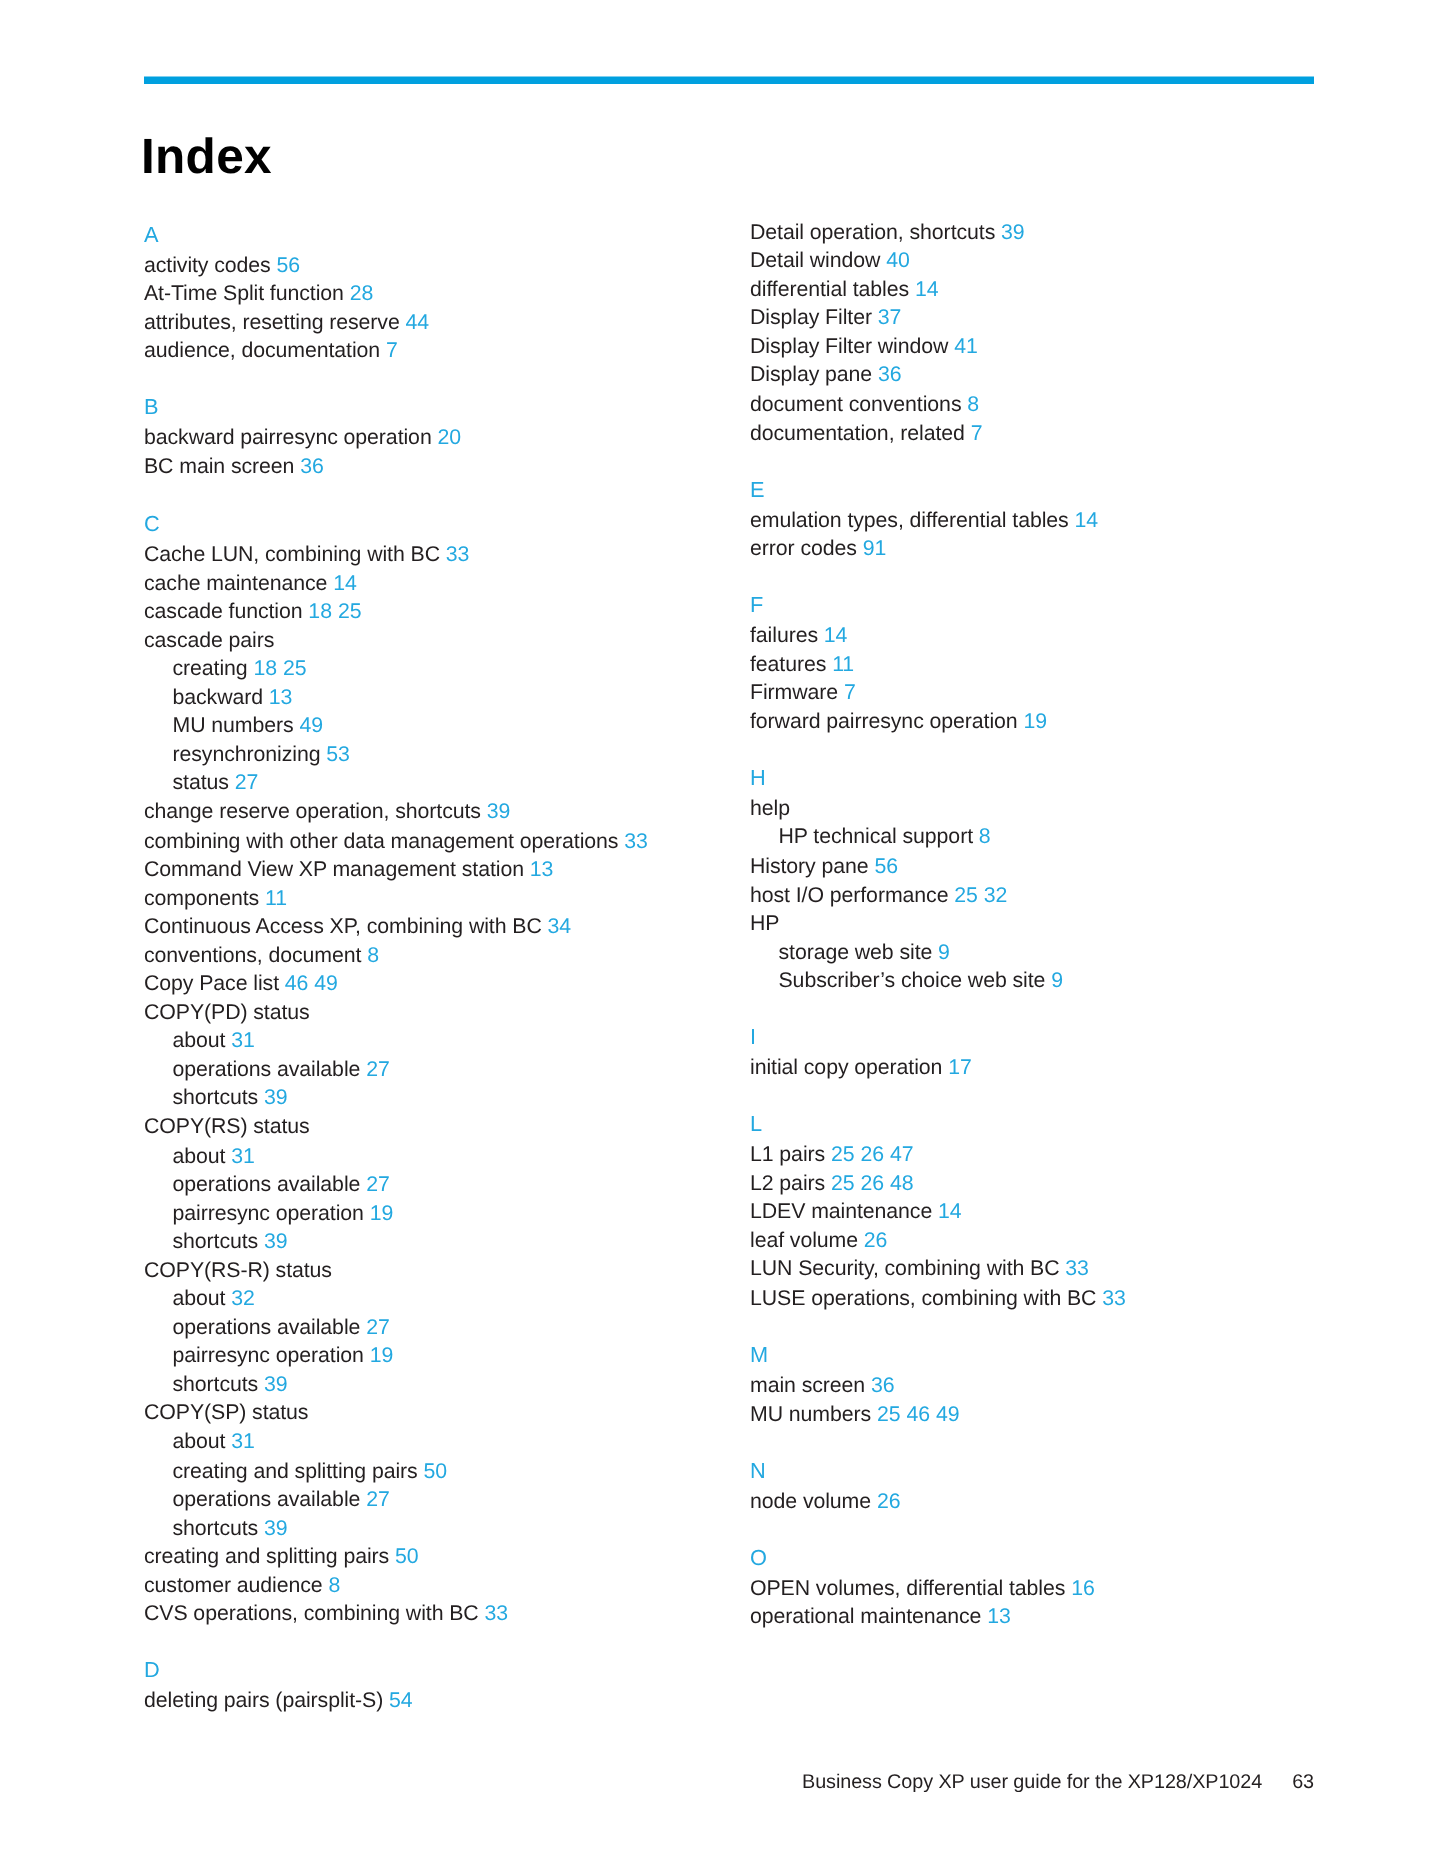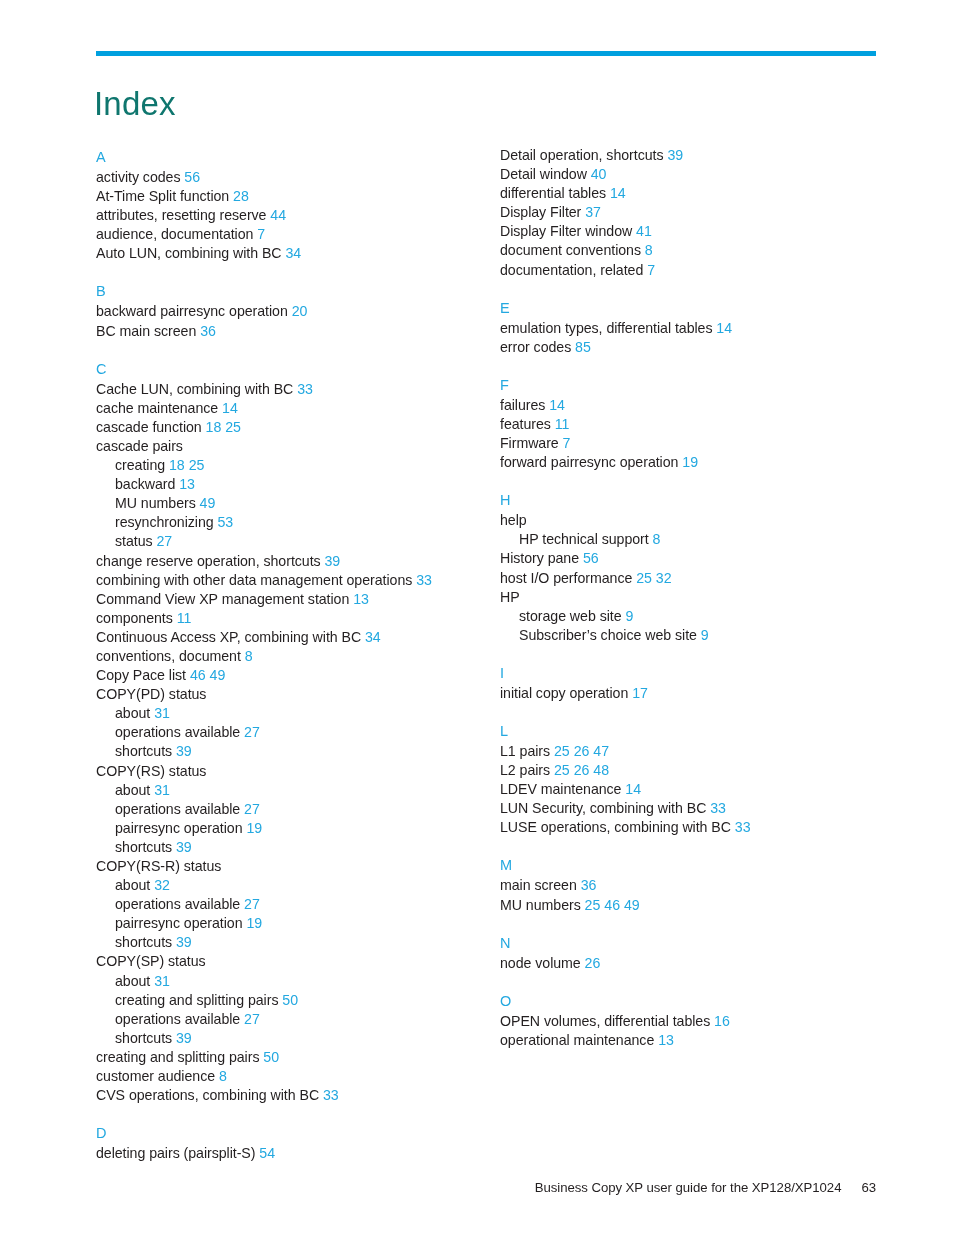--- a/index.html
+++ b/index.html
@@ -33,22 +33,22 @@
     height: 5px;
     background: #00a0df;
   }
   .page-title {
     position: absolute;
     left: 94px;
     top: 60px;
     font-size: 33px;
     line-height: 44px;
     letter-spacing: 0.2px;
-    color: #0f766e;
-    font-weight: 400;
+    color: #000000;
+    font-weight: 700;
   }
 
   
   .columns {
     position: absolute;
     left: 0;
     top: 146px;
     width: 954px;
   }
   .col {
@@ -118,21 +118,20 @@
   <h1 class="page-title">Index</h1>
 
   <div class="columns">
     <div class="col col-left" id="col-left">
         <div class="section">
           <div class="section-letter">A</div>
           <div class="entry"><span>activity codes</span><span class="pg"> 56</span></div>
           <div class="entry"><span>At-Time Split function</span><span class="pg"> 28</span></div>
           <div class="entry"><span>attributes, resetting reserve</span><span class="pg"> 44</span></div>
           <div class="entry"><span>audience, documentation</span><span class="pg"> 7</span></div>
-          <div class="entry"><span>Auto LUN, combining with BC</span><span class="pg"> 34</span></div>
         </div>
         <div class="section">
           <div class="section-letter">B</div>
           <div class="entry"><span>backward pairresync operation</span><span class="pg"> 20</span></div>
           <div class="entry"><span>BC main screen</span><span class="pg"> 36</span></div>
         </div>
         <div class="section">
           <div class="section-letter">C</div>
           <div class="entry"><span>Cache LUN, combining with BC</span><span class="pg"> 33</span></div>
           <div class="entry"><span>cache maintenance</span><span class="pg"> 14</span></div>
@@ -178,27 +177,28 @@
           <div class="entry"><span>deleting pairs (pairsplit-S)</span><span class="pg"> 54</span></div>
         </div>
       </div>
     <div class="col col-right" id="col-right">
         <div class="section">
           <div class="entry"><span>Detail operation, shortcuts</span><span class="pg"> 39</span></div>
           <div class="entry"><span>Detail window</span><span class="pg"> 40</span></div>
           <div class="entry"><span>differential tables</span><span class="pg"> 14</span></div>
           <div class="entry"><span>Display Filter</span><span class="pg"> 37</span></div>
           <div class="entry"><span>Display Filter window</span><span class="pg"> 41</span></div>
+          <div class="entry"><span>Display pane</span><span class="pg"> 36</span></div>
           <div class="entry"><span>document conventions</span><span class="pg"> 8</span></div>
           <div class="entry"><span>documentation, related</span><span class="pg"> 7</span></div>
         </div>
         <div class="section">
           <div class="section-letter">E</div>
           <div class="entry"><span>emulation types, differential tables</span><span class="pg"> 14</span></div>
-          <div class="entry"><span>error codes</span><span class="pg"> 85</span></div>
+          <div class="entry"><span>error codes</span><span class="pg"> 91</span></div>
         </div>
         <div class="section">
           <div class="section-letter">F</div>
           <div class="entry"><span>failures</span><span class="pg"> 14</span></div>
           <div class="entry"><span>features</span><span class="pg"> 11</span></div>
           <div class="entry"><span>Firmware</span><span class="pg"> 7</span></div>
           <div class="entry"><span>forward pairresync operation</span><span class="pg"> 19</span></div>
         </div>
         <div class="section">
           <div class="section-letter">H</div>
@@ -212,20 +212,21 @@
         </div>
         <div class="section">
           <div class="section-letter">I</div>
           <div class="entry"><span>initial copy operation</span><span class="pg"> 17</span></div>
         </div>
         <div class="section">
           <div class="section-letter">L</div>
           <div class="entry"><span>L1 pairs</span><span class="pg"> 25</span><span class="pg">26</span><span class="pg">47</span></div>
           <div class="entry"><span>L2 pairs</span><span class="pg"> 25</span><span class="pg">26</span><span class="pg">48</span></div>
           <div class="entry"><span>LDEV maintenance</span><span class="pg"> 14</span></div>
+          <div class="entry"><span>leaf volume</span><span class="pg"> 26</span></div>
           <div class="entry"><span>LUN Security, combining with BC</span><span class="pg"> 33</span></div>
           <div class="entry"><span>LUSE operations, combining with BC</span><span class="pg"> 33</span></div>
         </div>
         <div class="section">
           <div class="section-letter">M</div>
           <div class="entry"><span>main screen</span><span class="pg"> 36</span></div>
           <div class="entry"><span>MU numbers</span><span class="pg"> 25</span><span class="pg">46</span><span class="pg">49</span></div>
         </div>
         <div class="section">
           <div class="section-letter">N</div>

